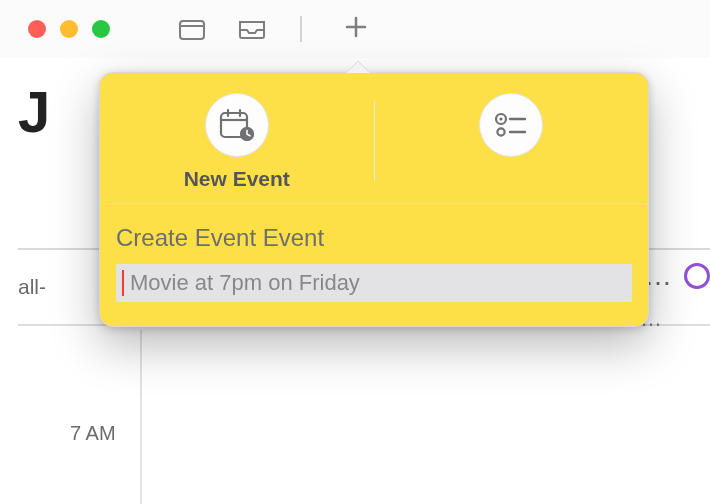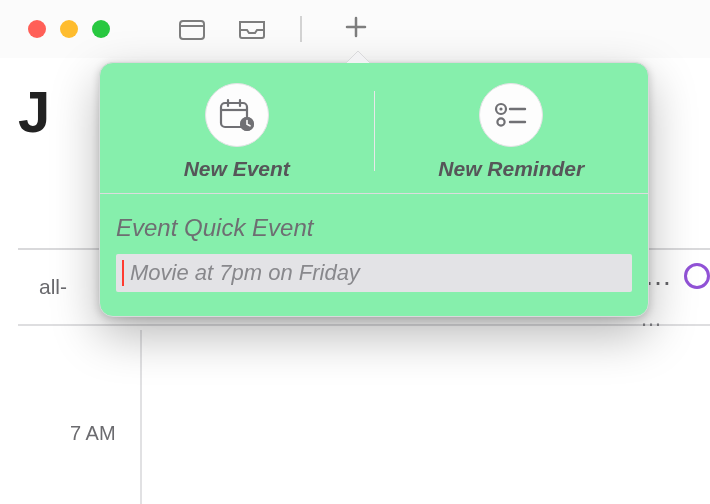--- a/index.html
+++ b/index.html
@@ -71,27 +71,26 @@
     display: flex;
     align-items: center;
     justify-content: center;
     color: #7e7e7e;
   }
 
   
   .popover {
     position: absolute;
     left: 99px;
-    top: 62px;
+    top: 72px;
     width: 548px;
-    background: #86efac;
+    background: #fde047;
     border-radius: 14px;
     box-shadow: 0 18px 48px rgba(0,0,0,0.28), 0 2px 8px rgba(0,0,0,0.18);
     border: 1px solid #d9d9db;
-    font-style: italic;
   }
   .popover .arrow {
     position: absolute;
     left: 246px;
     top: -12px;
     width: 24px;
     height: 12px;
     pointer-events: none;
   }
   .popover .arrow svg { display: block; }
@@ -196,21 +195,20 @@
     left: 18px;
     right: 0;
     top: 250px;
     height: 74px;
     display: flex;
     align-items: center;
   }
   .allday-label {
     font-size: 21px;
     color: #6a6a6e;
-    margin-left: 21px;
   }
   .sep-line-2 {
     position: absolute;
     left: 18px;
     right: 0;
     top: 324px;
     height: 1.5px;
     background: #dedee0;
   }
 
@@ -352,26 +350,25 @@
         <span>
           <svg width="36" height="30" viewBox="0 0 36 30" fill="none">
             <circle cx="8" cy="9" r="5" stroke="#707074" stroke-width="2.2"></circle>
             <circle cx="8" cy="9" r="1.6" fill="#707074"></circle>
             <line x1="17" y1="9" x2="32" y2="9" stroke="#707074" stroke-width="2.4" stroke-linecap="round"></line>
             <circle cx="8" cy="22" r="3.6" stroke="#707074" stroke-width="2.2"></circle>
             <line x1="17" y1="22" x2="32" y2="22" stroke="#707074" stroke-width="2.4" stroke-linecap="round"></line>
           </svg>
         </span>
       </div>
-      <div class="label">New Reminder</div>
     </div>
   </div>
 
   <div class="popover-sep"></div>
 
   <div class="quick-section">
-    <div class="quick-title">Event Quick Event</div>
+    <div class="quick-title">Create Event Event</div>
     <div class="quick-input">
       <div class="caret"></div>
       <span class="placeholder">Movie at 7pm on Friday</span>
     </div>
   </div>
 </div>
 
 </body></html>

